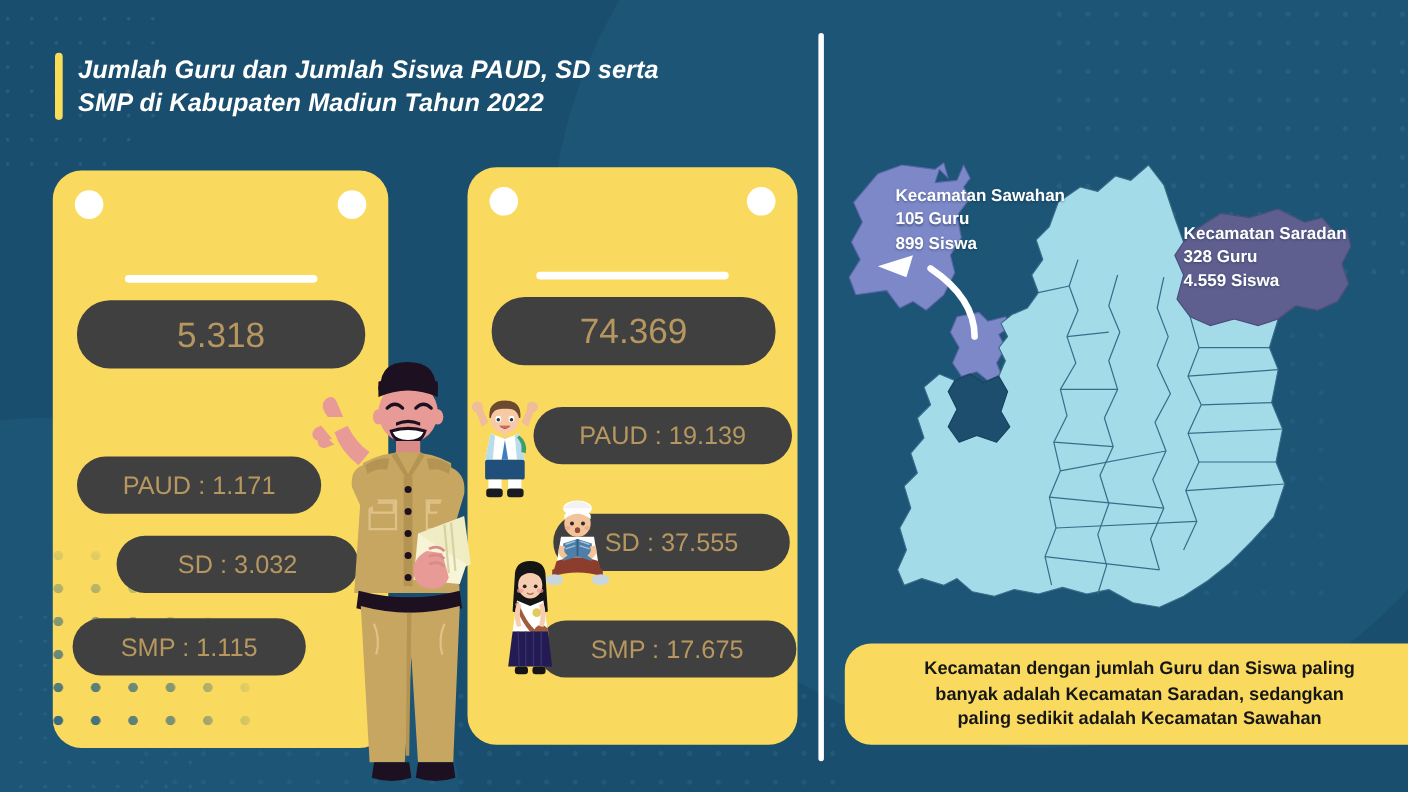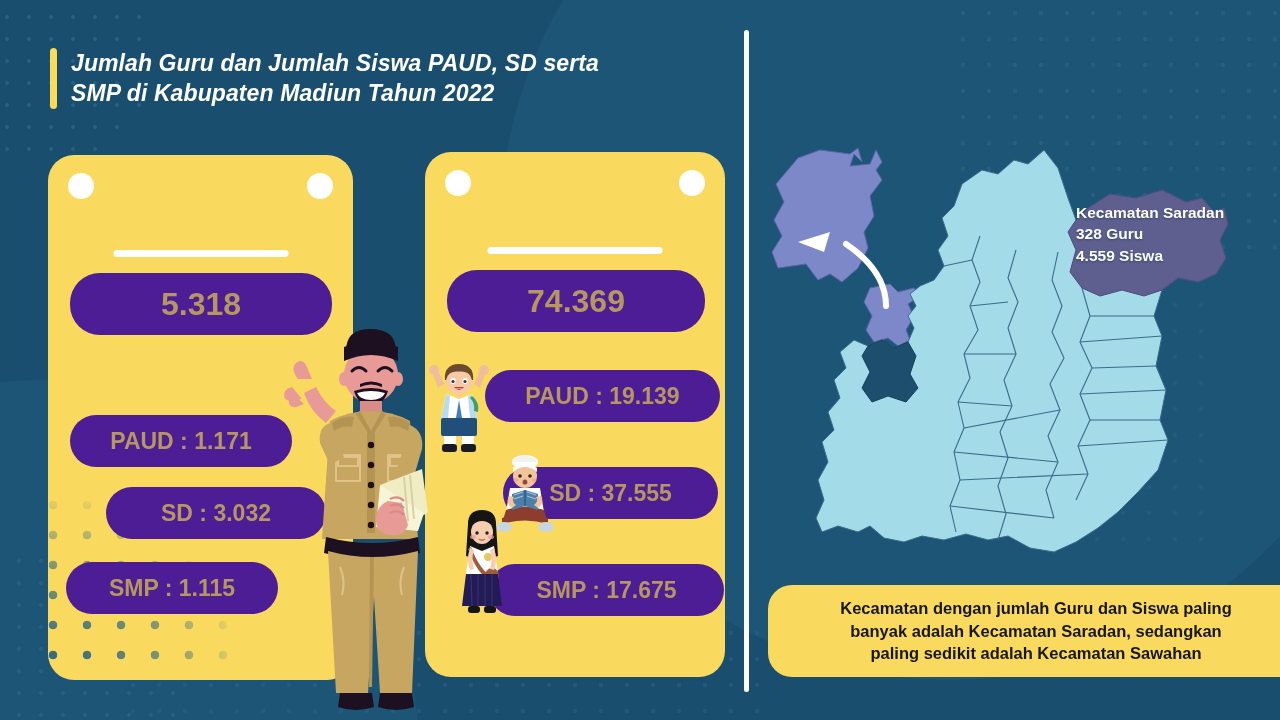--- a/index.html
+++ b/index.html
@@ -74,23 +74,23 @@
   }
   .card-title {
     position:absolute; top:52px; left:0; right:0; text-align:center;
     font-size:29px; font-weight:bold; color:#250c20; letter-spacing:-.2px;
   }
   .card-rule {
     position:absolute; top:95px; left:50%; transform:translateX(-50%);
     width:175px; height:7px; background:#ffffff; border-radius:4px;
   }
   .pill {
-    position:absolute; background:#4c1d95; border-radius:30px;
+    position:absolute; background:#404040; border-radius:30px;
     display:flex; align-items:center; justify-content:center;
-    color:#b79760; font-weight:bold; white-space:nowrap;
+    color:#b79760; font-weight:normal; white-space:nowrap;
   }
   .pill.total { font-size:32px; height:62px; }
   .pill.sub   { font-size:23px; height:52px; }
 
   
   #guru-total { left:22px;  top:118px; width:262px; }
   #guru-paud  { left:22px;  top:260px; width:222px; }
   #guru-sd    { left:58px;  top:332px; width:220px; }
   #guru-smp   { left:18px;  top:407px; width:212px; }
   
@@ -327,20 +327,23 @@
           <path d="M396 176 L332 176 M404 196 L322 202 M398 226 L334 228 M408 250 L322 254 M402 280 L332 280 M410 300 L320 306"></path>
         </g>
       </g>
 
       <g stroke="#ffffff" fill="none" stroke-width="6" stroke-linecap="round">
         <path d="M128 166 q0 -35 -40 -62"></path>
       </g>
       <path d="M40 102 L72 92 L66 112 Z" fill="#ffffff"></path>
     </svg>
 
+    <div class="map-label" id="label-sawahan">Kecamatan Sawahan
+105 Guru
+899 Siswa</div>
     <div class="map-label" id="label-saradan">Kecamatan Saradan
 328 Guru
 4.559 Siswa</div>
   </div>
 
   <div id="callout">
     <div class="txt">Kecamatan dengan jumlah Guru dan Siswa paling
 banyak adalah Kecamatan Saradan, sedangkan
 paling sedikit adalah Kecamatan Sawahan</div>
   </div>

